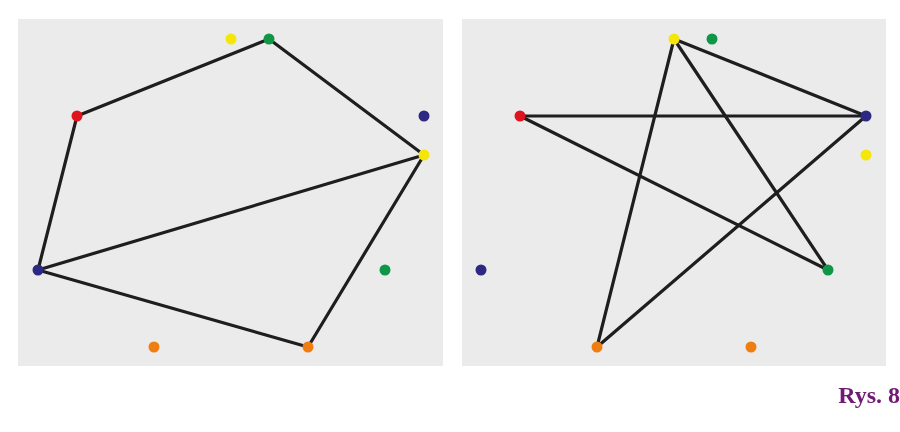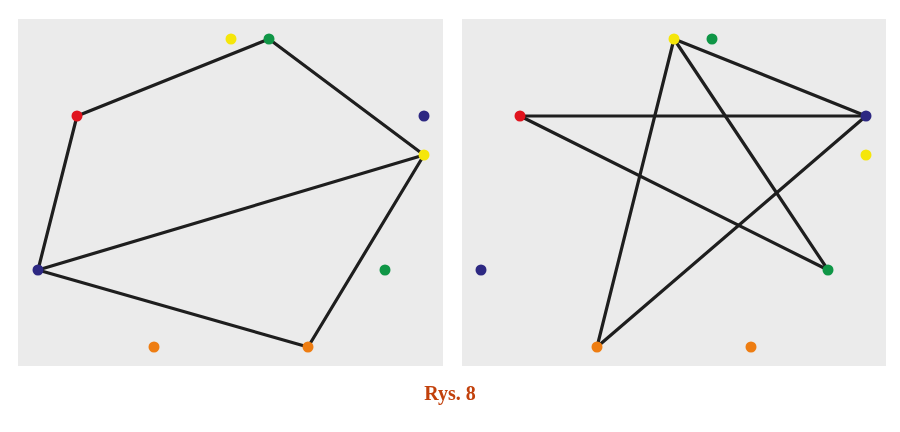--- a/index.html
+++ b/index.html
@@ -2,23 +2,23 @@
 <html><head>
 <meta charset="utf-8">
 <style>
   html, body { margin: 0; padding: 0; background: #ffffff; }
   body { width: 900px; height: 432px; position: relative; overflow: hidden; }
   .panel { position: absolute; background: #ebebeb; }
   #panel-left { left: 18px; top: 19px; width: 425px; height: 347px; }
   #panel-right { left: 462px; top: 19px; width: 424px; height: 347px; }
   svg.overlay { position: absolute; left: 0; top: 0; width: 900px; height: 432px; }
   .caption {
-    position: absolute; left: 0; width: 900px; top: 382px; text-align: center;
+    position: absolute; left: 0; width: 900px; top: 382px; text-align: right;
     font-family: "Liberation Serif", "DejaVu Serif", serif; font-weight: bold;
-    font-size: 20px; color: #c2410c;
+    font-size: 24px; color: #701a75;
   }
 </style>
 </head>
 <body>
 
 <div class="panel" id="panel-left"></div>
 <div class="panel" id="panel-right"></div>
 
 <svg class="overlay" id="graph-svg" xmlns="http://www.w3.org/2000/svg" viewBox="0 0 900 432">
     <g>

